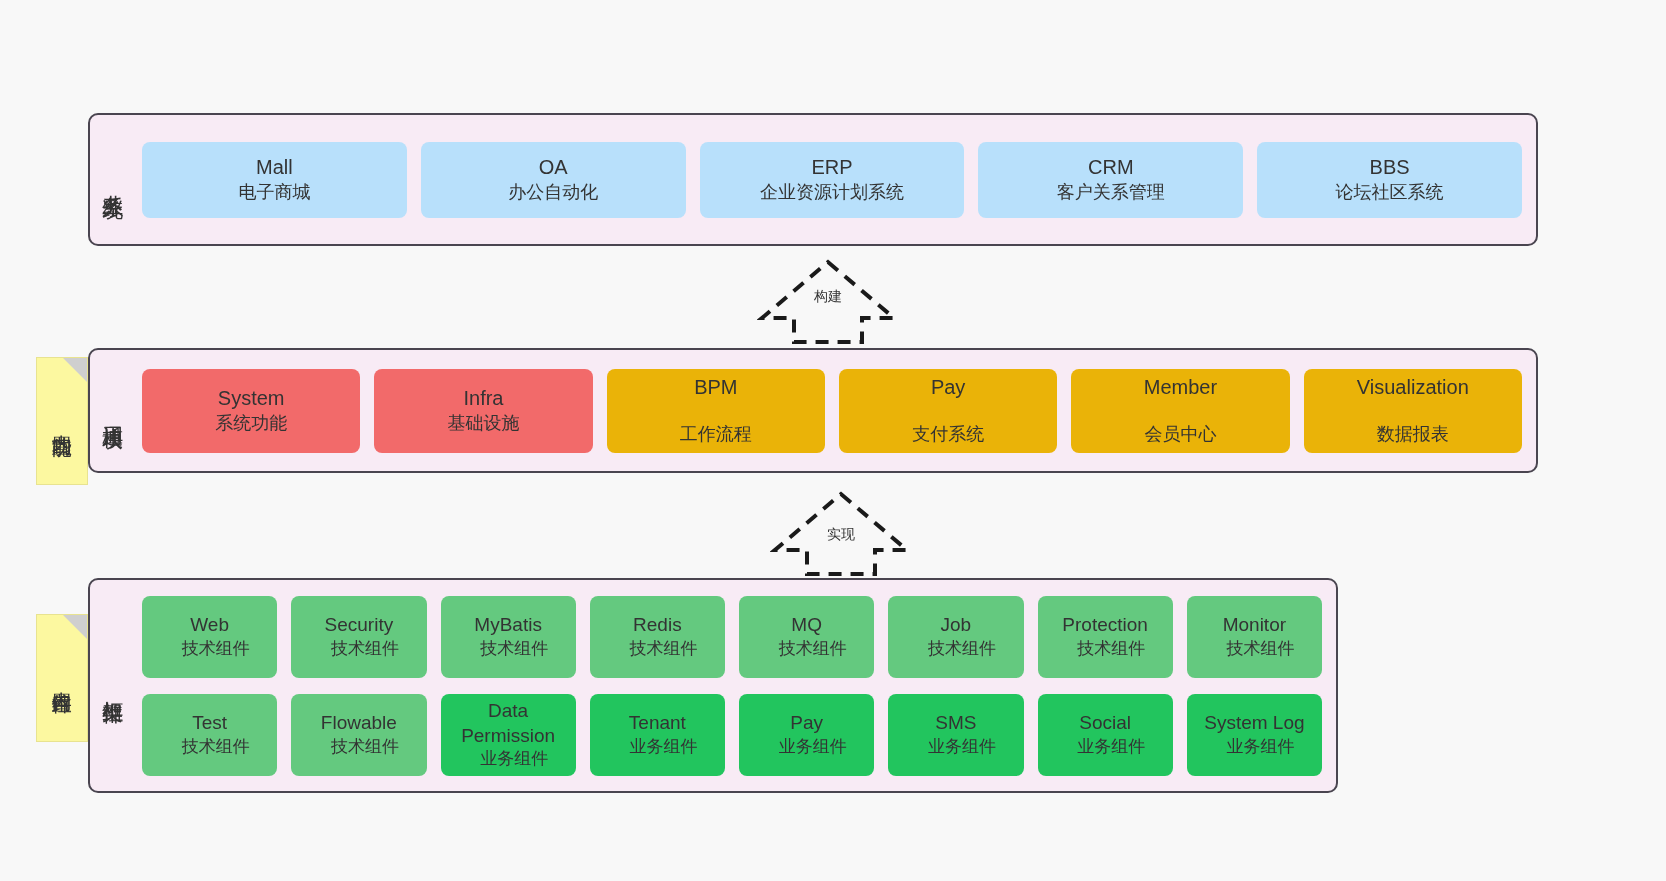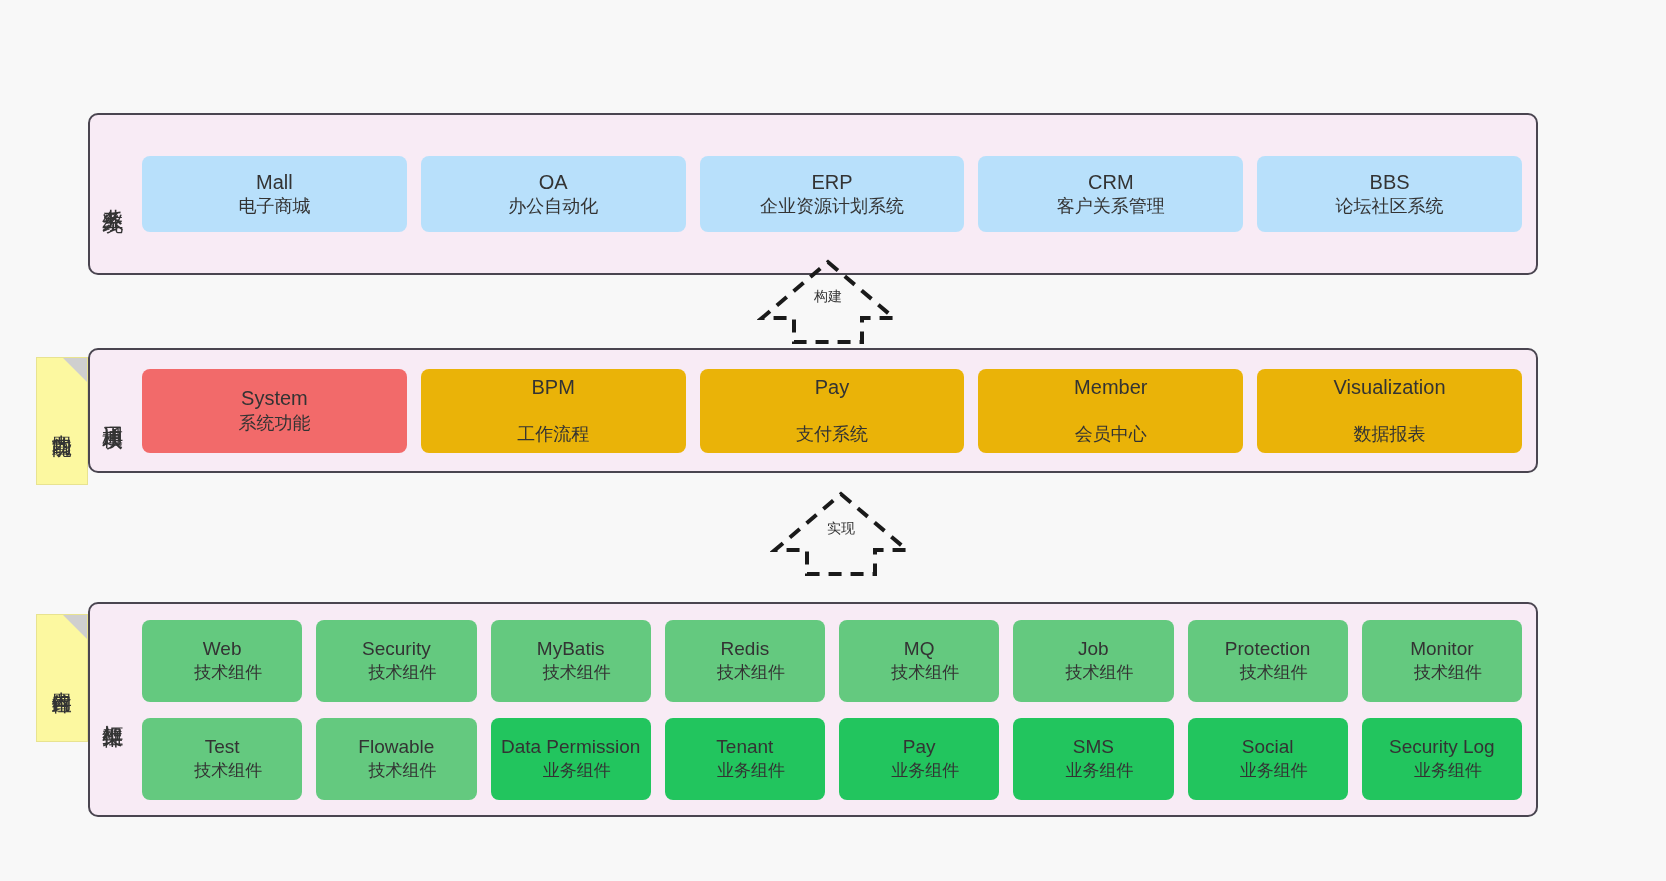--- a/index.html
+++ b/index.html
@@ -136,21 +136,21 @@
     background: transparent;
     white-space: nowrap;
     user-select: none;
   }
 </style>
 </head>
 <body>
 
 <div id="canvas">
 
-  <div class="layer layer-biz" style="left:88px; top:113px; width:1450px; height:162px;">
+  <div class="layer layer-biz" style="left:88px; top:113px; width:1450px; height:133px;">
     <div class="layer-label">业务系统</div>
     <div class="layer-body">
       <div class="row">
 
         <div class="box fill-blue">
           <span class="t1">Mall</span>
           <span class="t2">电子商城</span>
         </div>
 
         <div class="box fill-blue">
@@ -188,20 +188,24 @@
   <div class="layer layer-mod" style="left:88px; top:348px; width:1450px; height:125px;">
     <div class="layer-label">通用模块</div>
     <div class="layer-body">
       <div class="row">
 
         <div class="box fill-red">
           <span class="t1">System</span>
           <span class="t2">系统功能</span>
         </div>
 
+        <div class="box fill-red">
+          <span class="t1">Infra</span>
+          <span class="t2">基础设施</span>
+        </div>
 
         <div class="box fill-pink">
           <span class="t1">BPM</span>
           <span class="t2">工作流程</span>
         </div>
 
         <div class="box fill-pink">
           <span class="t1">Pay</span>
           <span class="t2">支付系统</span>
         </div>
@@ -222,24 +226,24 @@
 
   <div class="note" style="left:36px; top:357px; width:52px; height:128px;">
     <span class="fold"></span>
     <span>内置功能</span>
   </div>
 
   <div class="arrow" style="left:770px; top:490px; width:142px; height:88px;">
     <svg width="142" height="88" viewBox="0 0 142 88">
       <path d="M 71 4 L 137 60 L 105 60 L 105 84 L 37 84 L 37 60 L 5 60 Z" fill="none" stroke="#1a1a1a" stroke-width="4" stroke-dasharray="13,9" stroke-linejoin="miter"></path>
     </svg>
-    <span class="arrow-label" style="top:30px;">实现</span>
-  </div>
-
-  <div class="layer layer-fw" style="left:88px; top:602px; width:1450px; height:215px;">
+    <span class="arrow-label" style="top:36px;">实现</span>
+  </div>
+
+  <div class="layer layer-fw" style="left:88px; top:578px; width:1250px; height:215px;">
     <div class="layer-label">框架组件</div>
     <div class="layer-body">
 
       <div class="row">
 
         <div class="box small fill-green">
           <span class="t1">Web</span>
           <span class="t2">技术组件</span>
         </div>
 
@@ -311,21 +315,21 @@
           <span class="t1">SMS</span>
           <span class="t2">业务组件</span>
         </div>
 
         <div class="box small fill-green-light">
           <span class="t1">Social</span>
           <span class="t2">业务组件</span>
         </div>
 
         <div class="box small fill-green-light">
-          <span class="t1">Security Log</span>
+          <span class="t1">System Log</span>
           <span class="t2">业务组件</span>
         </div>
 
       </div>
 
     </div>
   </div>
 
   <div class="note" style="left:36px; top:614px; width:52px; height:128px;">
     <span class="fold"></span>

